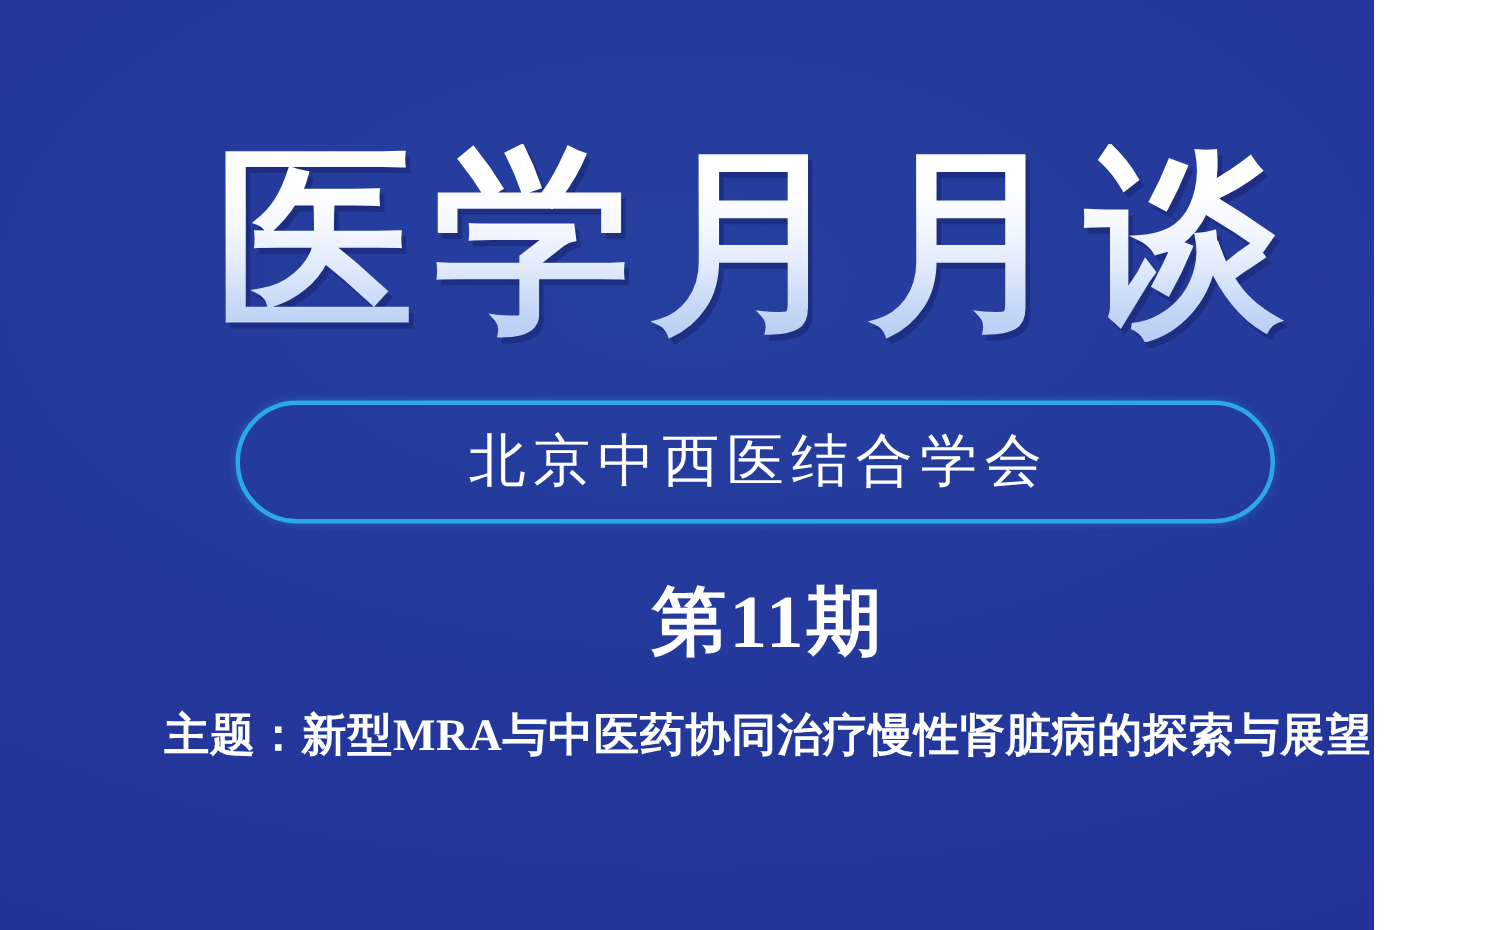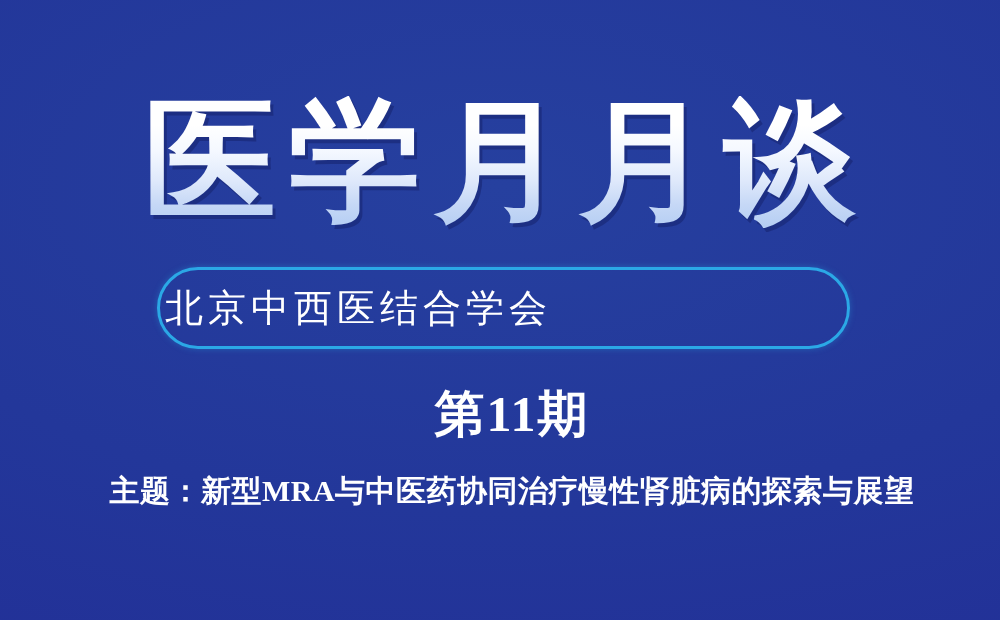--- a/index.html
+++ b/index.html
@@ -8,21 +8,21 @@
   }
   body {
     width: 1000px;
     height: 620px;
     overflow: hidden;
     font-family: "Liberation Serif", "DejaVu Serif", serif;
   }
 
   #poster {
     position: relative;
-    width: 1000px;
+    width: 916px;
     height: 620px;
     background: #233A9B;
     background-image:
       radial-gradient(ellipse 120% 95% at 50% 30%, #26409F 0%, #23379A 55%, #222F97 100%);
     overflow: hidden;
   }
 
   
   .title-wrap {
     position: absolute;
@@ -60,20 +60,21 @@
     left: 157px;
     top: 267px;
     width: 693px;
     height: 82px;
     box-sizing: border-box;
     border: 3px solid #2BA8E6;
     border-radius: 41px;
     background: transparent;
     display: flex;
     align-items: center;
+    justify-content: center;
     box-shadow: 0 0 6px rgba(43, 168, 230, 0.35);
   }
   .pill-text {
     font-family: "Liberation Serif", "DejaVu Serif", serif;
     font-size: 38px;
     font-weight: 400;
     letter-spacing: 5px;
     padding-left: 5px;
     color: #ffffff;
     line-height: 1;

